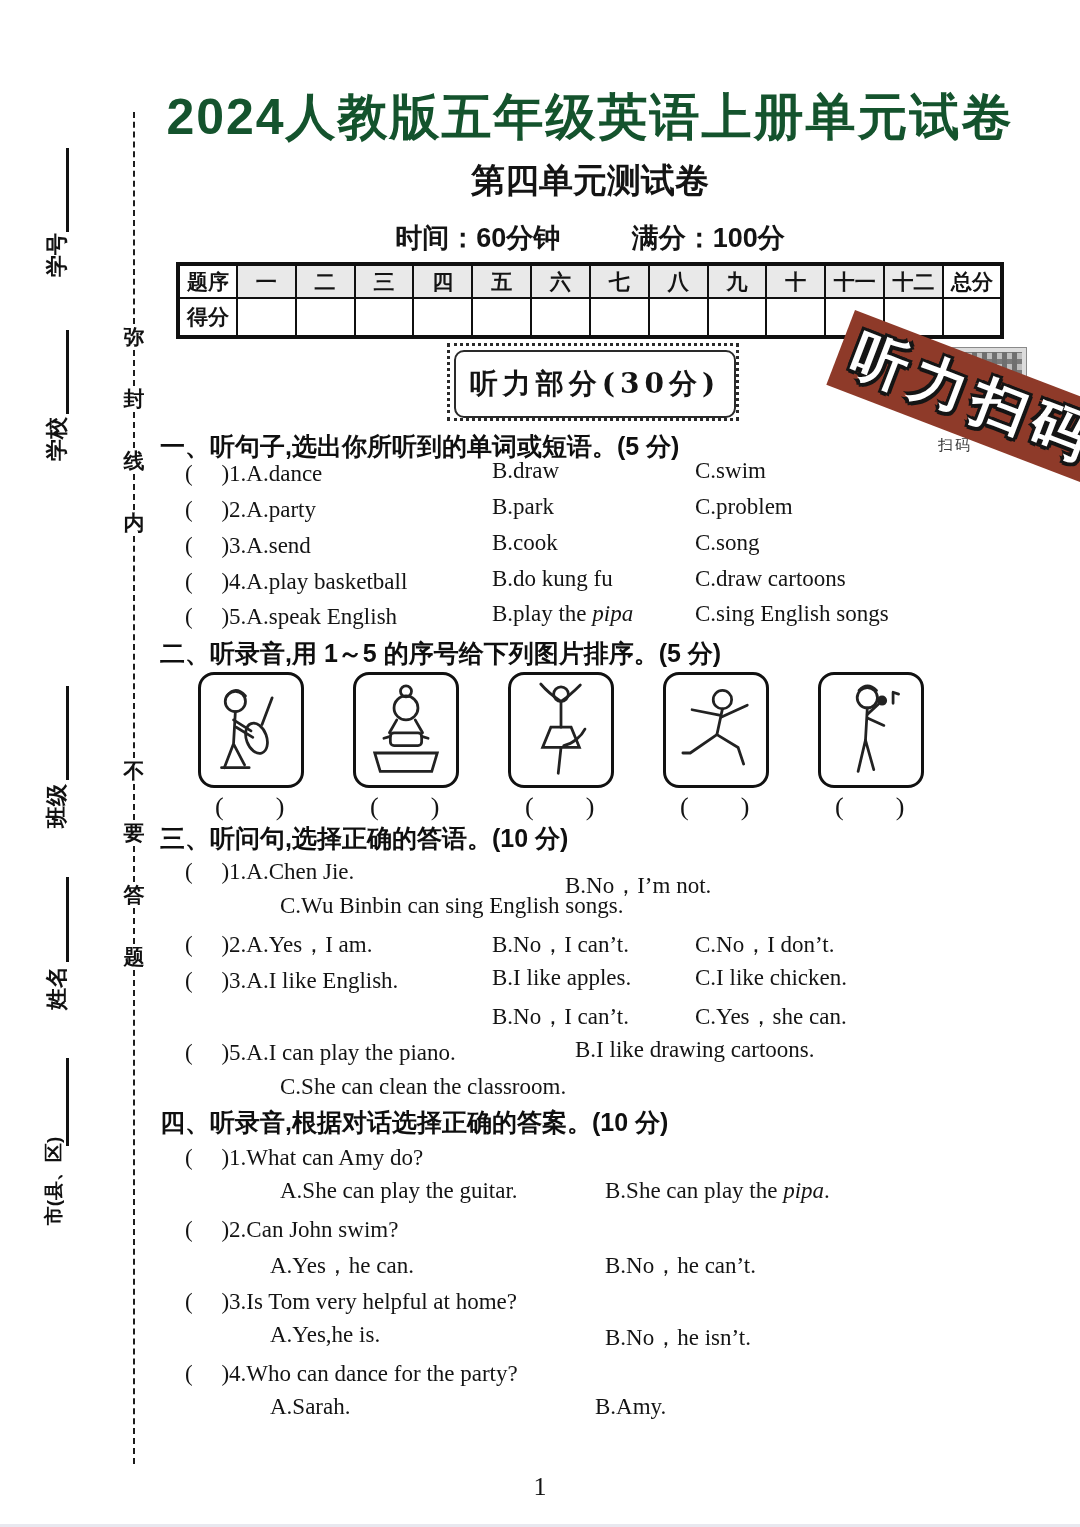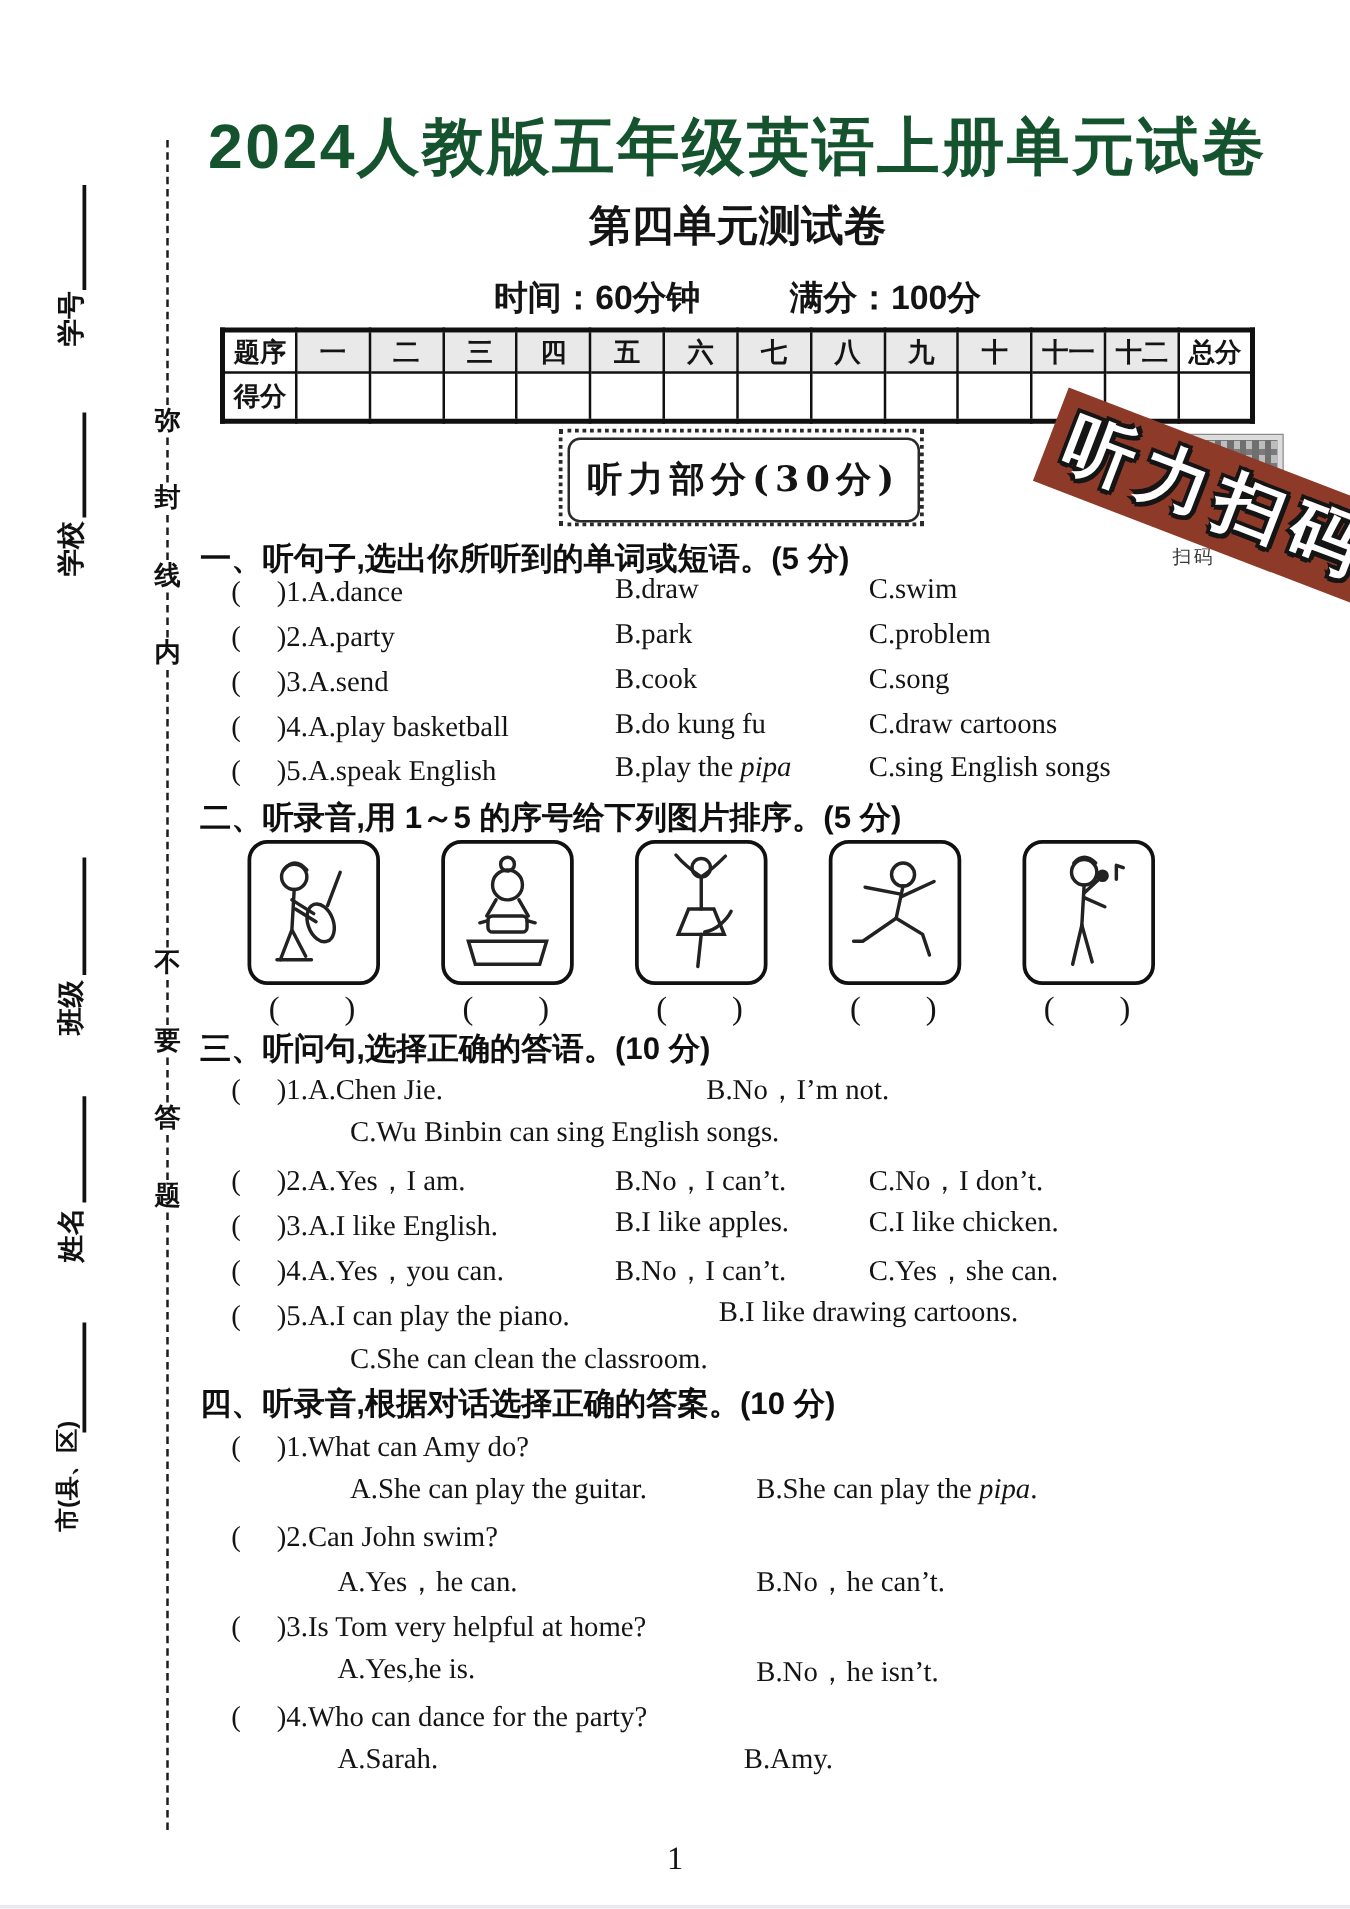--- a/index.html
+++ b/index.html
@@ -253,37 +253,36 @@
 <span class="pic-bk en" style="left:215px;">(　　)</span>
 <span class="pic-bk en" style="left:370px;">(　　)</span>
 <span class="pic-bk en" style="left:525px;">(　　)</span>
 <span class="pic-bk en" style="left:680px;">(　　)</span>
 <span class="pic-bk en" style="left:835px;">(　　)</span>
 
 <div class="zh-head" style="left:160px;top:822px;">三、听问句,选择正确的答语。(10 分)</div>
 
 <div class="row en" style="top:856px;">
   <span class="at" style="left:185px;"><span class="bk">(　 )</span><span>1.A.Chen Jie.</span></span>
-  <span class="at" style="left:565px;">B.No，I’m not.</span>
+  <span class="at" style="left:565px;margin-top:14px;">B.No，I’m not.</span>
 </div>
 <div class="row en" style="top:893px;">
   <span class="at" style="left:280px;">C.Wu Binbin can sing English songs.</span>
 </div>
 <div class="row en" style="top:929px;">
   <span class="at" style="left:185px;text-align:center;"><span class="bk">(　 )</span><span>2.A.Yes，I am.</span></span>
   <span class="at" style="left:492px;">B.No，I can’t.</span>
   <span class="at" style="left:695px;">C.No，I don’t.</span>
 </div>
 <div class="row en" style="top:965px;">
   <span class="at" style="left:185px;"><span class="bk">(　 )</span><span>3.A.I like English.</span></span>
   <span class="at" style="left:492px;">B.I like apples.</span>
   <span class="at" style="left:695px;">C.I like chicken.</span>
 </div>
 <div class="row en" style="top:1001px;">
-  <span class="at" style="left:185px;"><span class="bk">(　 )</span><span>4.A.Yes，you can.</span></span>
   <span class="at" style="left:492px;">B.No，I can’t.</span>
   <span class="at" style="left:695px;">C.Yes，she can.</span>
 </div>
 <div class="row en" style="top:1037px;">
   <span class="at" style="left:185px;"><span class="bk">(　 )</span><span>5.A.I can play the piano.</span></span>
   <span class="at" style="left:575px;">B.I like drawing cartoons.</span>
 </div>
 <div class="row en" style="top:1074px;">
   <span class="at" style="left:280px;">C.She can clean the classroom.</span>
 </div>

